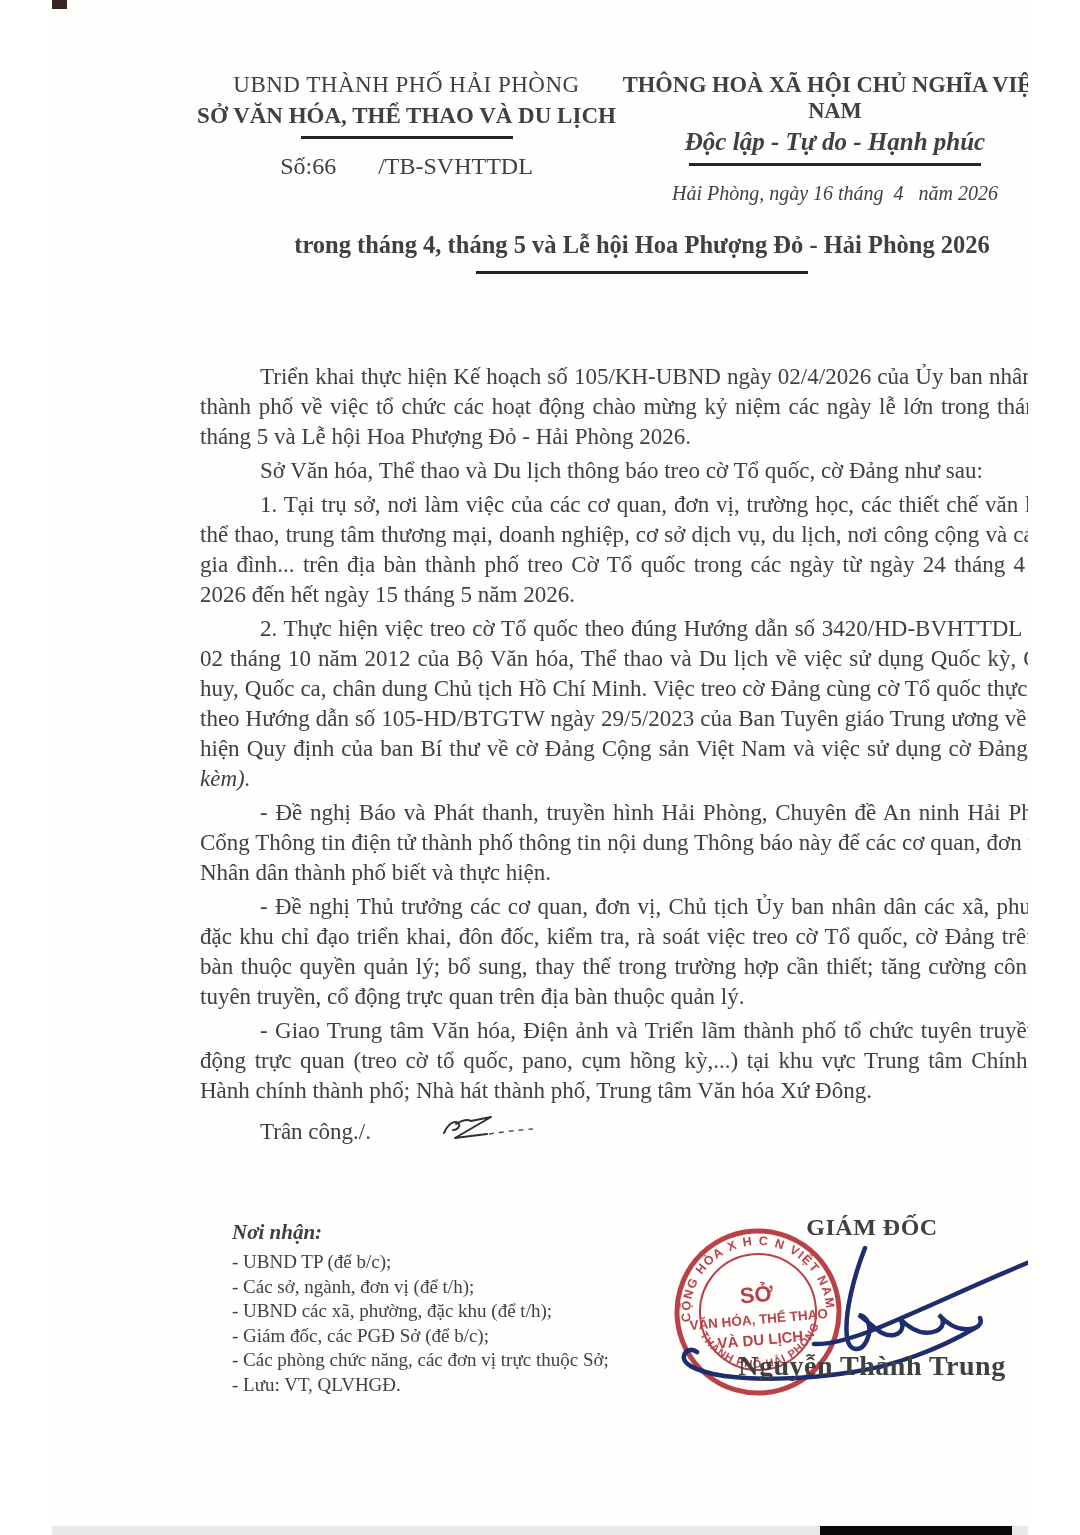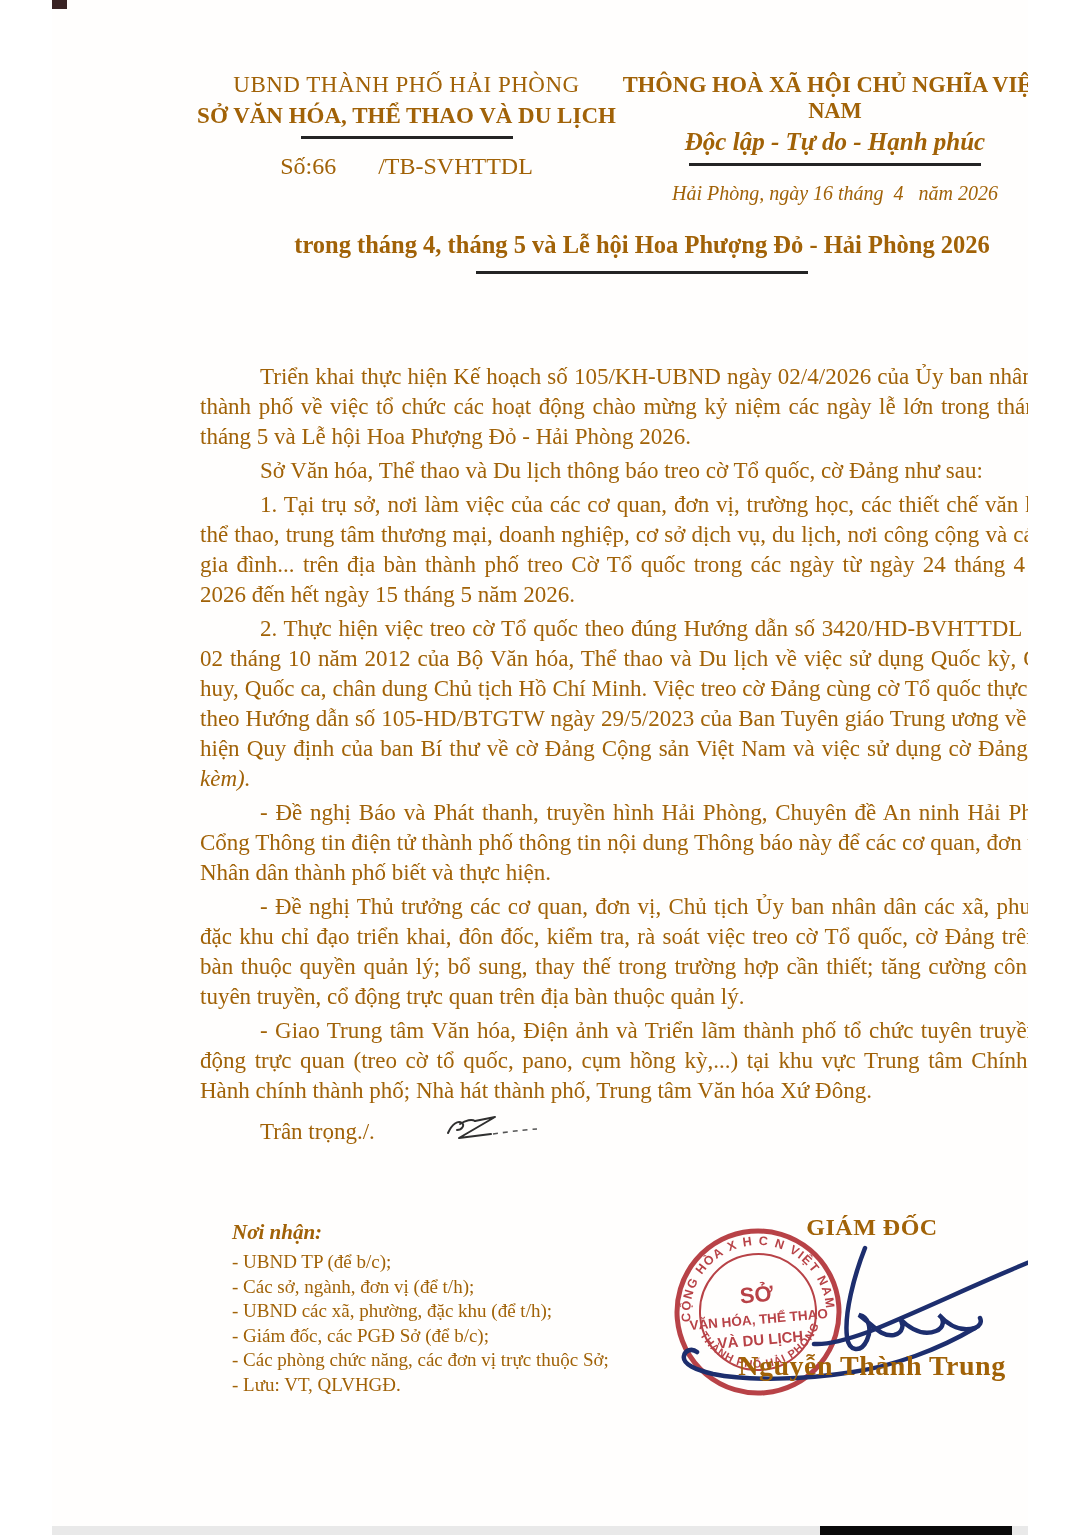--- a/index.html
+++ b/index.html
@@ -1,19 +1,19 @@
 <!DOCTYPE html>
 <html lang="vi"><head>
 <meta charset="utf-8">
 <title>Thông báo</title>
 <style>
   html,body { margin:0; padding:0; background:#ffffff; }
   .page {
     position:relative; width:976px; height:1535px; margin:0 auto;
-    background:#fffefd; color:#a16207; overflow:hidden;
+    background:#fffefd; color:#404040; overflow:hidden;
     font-family:"Liberation Serif", serif;
   }
   .corner-mark { position:absolute; left:0; top:0; width:15px; height:9px; background:#3a2424; }
 
   
   .hdr-left  { position:absolute; left:142px; top:72px;  width:425px; text-align:center; }
   .hdr-left .l1 { font-size:23px; letter-spacing:.5px; }
   .hdr-left .l2 { font-size:23px; font-weight:bold; margin-top:5px; }
   .hdr-rule-left  { width:212px; height:3px; background:#242424; margin:7px auto 0; }
   .doc-num { font-size:24px; margin-top:14px; white-space:pre; }
@@ -80,21 +80,21 @@
 
   <div class="body-block">
     <p>Triển khai thực hiện Kế hoạch số 105/KH-UBND ngày 02/4/2026 của Ủy ban nhân dân thành phố về việc tổ chức các hoạt động chào mừng kỷ niệm các ngày lễ lớn trong tháng 4, tháng 5 và Lễ hội Hoa Phượng Đỏ - Hải Phòng 2026.</p>
     <p>Sở Văn hóa, Thể thao và Du lịch thông báo treo cờ Tổ quốc, cờ Đảng như sau:</p>
     <p>1. Tại trụ sở, nơi làm việc của các cơ quan, đơn vị, trường học, các thiết chế văn hóa - thể thao, trung tâm thương mại, doanh nghiệp, cơ sở dịch vụ, du lịch, nơi công cộng và các hộ gia đình... trên địa bàn thành phố treo Cờ Tổ quốc trong các ngày từ ngày 24 tháng 4 năm 2026 đến hết ngày 15 tháng 5 năm 2026.</p>
     <p><span>2. Thực hiện việc treo cờ Tổ quốc theo đúng Hướng dẫn số 3420/HD-BVHTTDL ngày 02 tháng 10 năm 2012 của Bộ Văn hóa, Thể thao và Du lịch về việc sử dụng Quốc kỳ, Quốc huy, Quốc ca, chân dung Chủ tịch Hồ Chí Minh. Việc treo cờ Đảng cùng cờ Tổ quốc thực hiện theo Hướng dẫn số 105-HD/BTGTW ngày 29/5/2023 của Ban Tuyên giáo Trung ương về thực hiện Quy định của ban Bí thư về cờ Đảng Cộng sản Việt Nam và việc sử dụng cờ Đảng </span><i>(gửi kèm).</i></p>
     <p>- Đề nghị Báo và Phát thanh, truyền hình Hải Phòng, Chuyên đề An ninh Hải Phòng, Cổng Thông tin điện tử thành phố thông tin nội dung Thông báo này để các cơ quan, đơn vị và Nhân dân thành phố biết và thực hiện.</p>
     <p>- Đề nghị Thủ trưởng các cơ quan, đơn vị, Chủ tịch Ủy ban nhân dân các xã, phường, đặc khu chỉ đạo triển khai, đôn đốc, kiểm tra, rà soát việc treo cờ Tổ quốc, cờ Đảng trên địa bàn thuộc quyền quản lý; bổ sung, thay thế trong trường hợp cần thiết; tăng cường công tác tuyên truyền, cổ động trực quan trên địa bàn thuộc quản lý.</p>
     <p>- Giao Trung tâm Văn hóa, Điện ảnh và Triển lãm thành phố tổ chức tuyên truyền, cổ động trực quan (treo cờ tổ quốc, pano, cụm hồng kỳ,...) tại khu vực Trung tâm Chính trị  - Hành chính thành phố; Nhà hát thành phố, Trung tâm Văn hóa Xứ Đông.</p>
     <div class="closing">
-      <span>Trân trọng./.</span><span class="squiggle"><svg width="100" height="34" viewBox="0 0 100 34">
+      <span>Trân công./.</span><span class="squiggle"><svg width="100" height="34" viewBox="0 0 100 34">
         <path d="M 5,21 C 9,12 15,8 19,11 C 22,13 19,18 14,18 M 17,12 C 23,8 29,7 32,9" fill="none" stroke="#2f2f2f" stroke-width="2" stroke-linecap="round"></path>
         <path d="M 32,9 L 52,5 L 16,26 L 48,22" fill="none" stroke="#2f2f2f" stroke-width="2" stroke-linejoin="round" stroke-linecap="round"></path>
         <path d="M 50,22 C 64,20 78,18 94,17" fill="none" stroke="#555" stroke-width="1.6" stroke-dasharray="5 5"></path>
       </svg></span>
     </div>
   </div>
 
   <div class="recipients">
     <div class="recip-head">Nơi nhận:</div>
     <div class="recip-item">- UBND TP (để b/c);</div>

